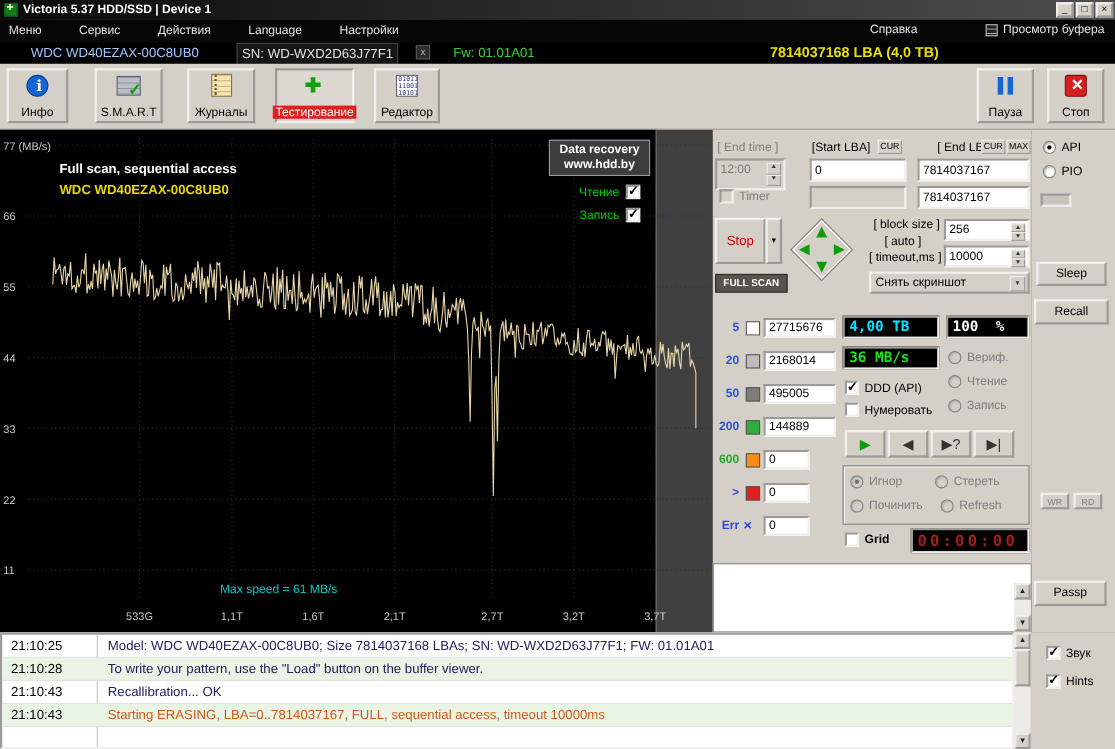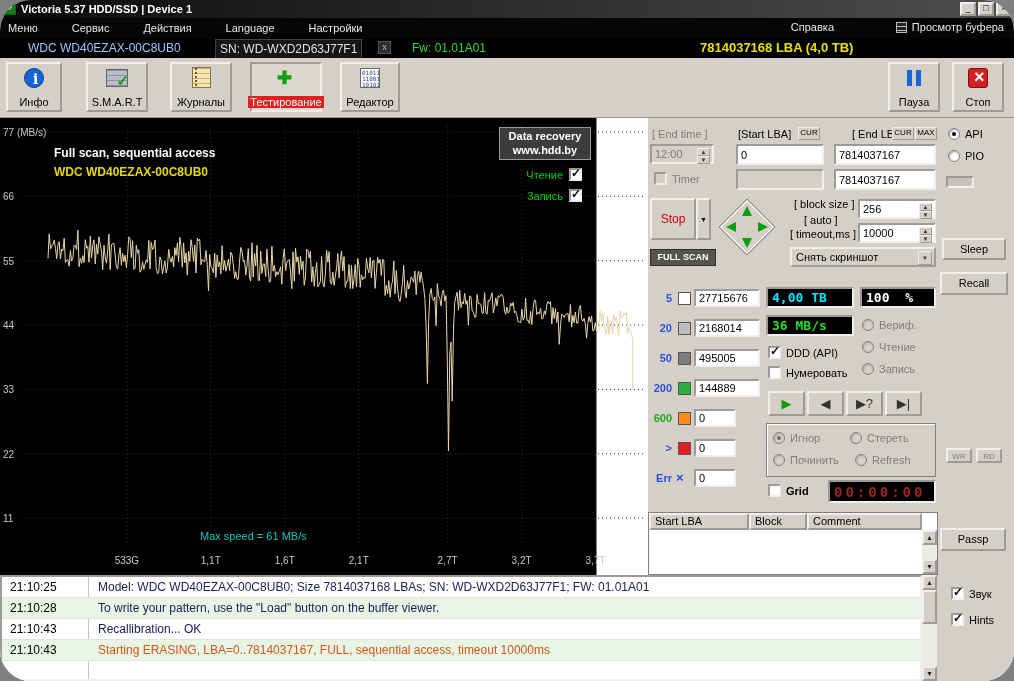--- a/index.html
+++ b/index.html
@@ -1,17 +1,17 @@
 <!DOCTYPE html>
 <html><head>
 <meta charset="utf-8">
 <style>
   * { margin:0; padding:0; box-sizing:border-box; }
   body { background:#808080; font-family:"Liberation Sans", sans-serif; }
-  .window { position:relative; width:1014px; height:681px; background:#ffffff; overflow:hidden; font-size:11px; color:#000;border-radius:31px; }
+  .window { position:relative; width:1014px; height:681px; background:#404040; overflow:hidden; font-size:11px; color:#000; }
 
   
   .titlebar { position:absolute; left:0; top:0; width:1014px; height:18px;
     background:linear-gradient(90deg,#0a0a0a,#4e4e4e); display:flex; align-items:center; }
   .app-icon { width:12px; height:12px; margin:0 5px 0 4px; background:#0f7d0f; border:1px solid #063; position:relative; }
   .app-icon::after { content:"+"; position:absolute; left:1px; top:-3px; color:#fff; font-weight:bold; font-size:11px; }
   .title-text { color:#fff; font-weight:bold; font-size:11px; }
   .winbtns { position:absolute; right:2px; top:2px; display:flex; gap:2px; }
   .winbtn { width:16px; height:14px; background:#d4d0c8; border:2px outset #f0efed; font-size:9px; line-height:9px; text-align:center; color:#000; cursor:default; }
 
@@ -234,21 +234,21 @@
   </div>
 
   <div class="panel">
     <span class="ctl-label gray" style="left:4px;top:10px;">[ End time ]</span>
     <span class="ctl-label" style="left:90px;top:10px;">[Start LBA]</span>
     <span class="tinybtn" style="left:150px;top:9px;width:22px;height:13px;">CUR</span>
     <span class="ctl-label" style="left:188px;top:10px;padding-left:16px;">[ End LBA ]</span>
     <span class="tinybtn" style="left:244px;top:9px;width:22px;height:13px;">CUR</span>
     <span class="tinybtn" style="left:267px;top:9px;width:22px;height:13px;">MAX</span>
 
-    <div class="field disabled" style="position:absolute;left:2px;top:26px;width:64px;height:20px;line-height:17px;">
+    <div class="field disabled" style="position:absolute;left:2px;top:26px;width:64px;height:29px;line-height:17px;">
       <span>12:00</span>
       <span class="spin">
           <span>▲</span>
           <span>▼</span>
         </span>
     </div>
     <input class="field" style="position: absolute; left: 88px; top: 26px; width: 88px; height: 21px;" value="0">
     <input class="field" style="position: absolute; left: 186px; top: 26px; width: 102px; height: 21px;" value="7814037167">
 
     <span class="chkline" style="left:6px;top:54px;">
@@ -382,25 +382,20 @@
       </span>
     </div>
 
     <span class="chkline" style="left:120px;top:366px;">
       <span class="cb"></span>
       <span style="font-weight:bold;">Grid</span>
     </span>
     <div class="lcd" style="position:absolute;left:180px;top:362px;width:108px;height:23px;color:#a02020;font-size:14px;letter-spacing:3px;">00:00:00</div>
 
     <div style="position:absolute;left:0;top:394px;width:290px;height:63px;background:#fff;border:1px solid #808080;">
-      <div style="display:flex;">
-        <div class="table-hdr" style="width:100px;">Start LBA</div>
-        <div class="table-hdr" style="width:58px;">Block</div>
-        <div class="table-hdr" style="width:115px;">Comment</div>
-      </div>
       <div class="sb" style="right:0;top:17px;width:15px;bottom:0;">
         <div class="sb-btn" style="top:0;">▲</div>
         <div class="sb-btn" style="bottom:0;">▼</div>
       </div>
     </div>
   </div>
 
   <div class="rightcol">
     <span class="chkline" style="left:10px;top:10px;">
       <span class="rb sel"></span>

